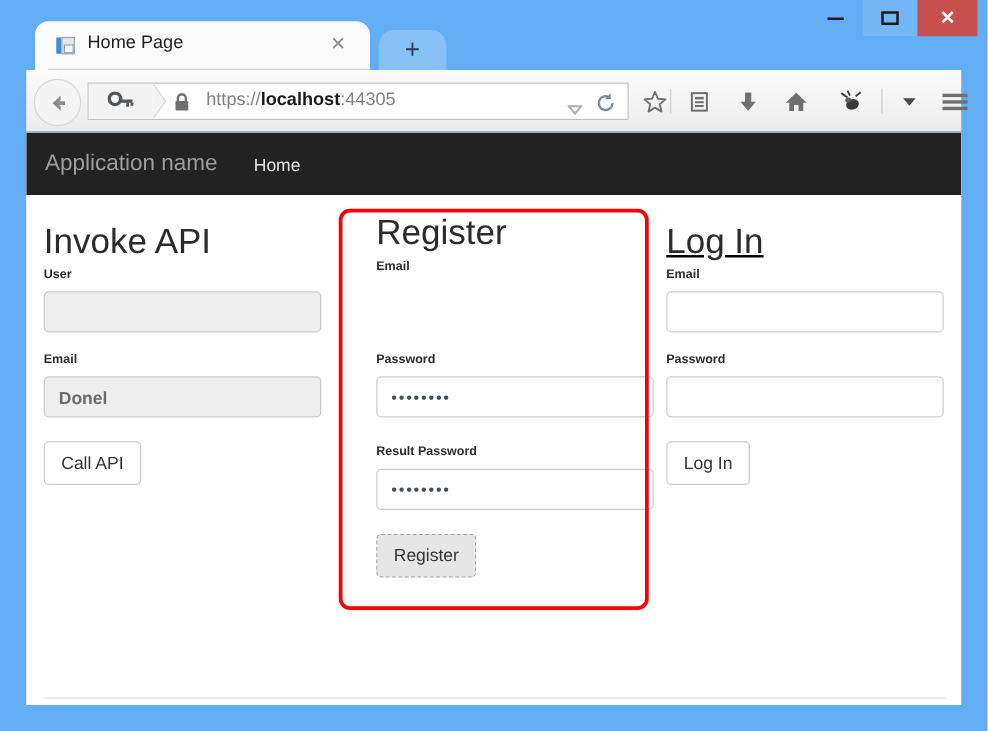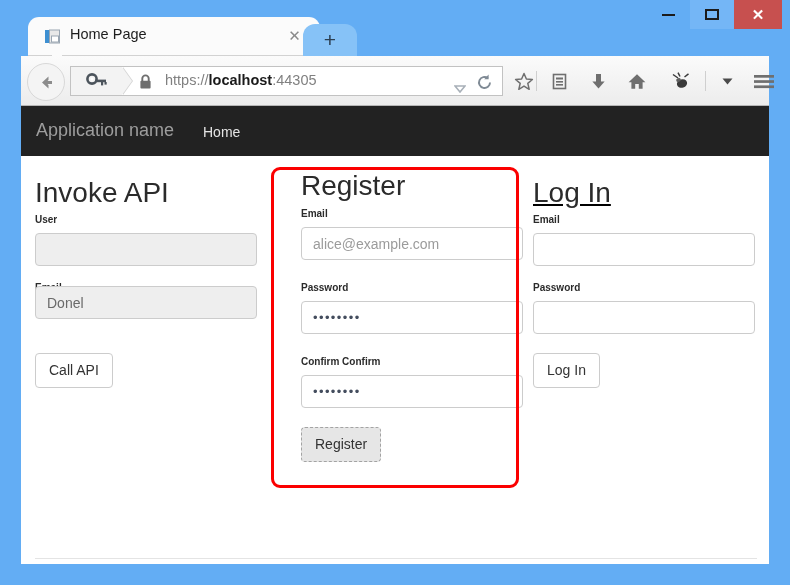--- a/index.html
+++ b/index.html
@@ -72,21 +72,20 @@
     width: 748px;
   }
   #tab-home {
     position: absolute;
     left: 7px; top: 0;
     width: 268px; height: 39px;
     background: #fbfbfb;
     border-top-left-radius: 11px;
     border-top-right-radius: 11px;
     box-shadow: 0 -1px 0 #d2d2d2 inset;
-    padding-left: 24px;
   }
   #tab-home::before, #tab-home::after {
     content: "";
     position: absolute;
     bottom: 0;
     width: 10px; height: 10px;
     background: #fbfbfb;
   }
   .tab-favicon {
     position: absolute;
@@ -315,21 +314,21 @@
   }
   .btn.btn-default-gray {
     background: #e6e6e6;
     border: 1px dashed #a3a3a3;
   }
 
   
   #label-user    { position: absolute; left: 0;  top: 58px; }
   #input-user    { position: absolute; left: 0;  top: 77px; }
   #label-result  { position: absolute; left: 0;  top: 126px; }
-  #input-result  { position: absolute; left: 0;  top: 130px; }
+  #input-result  { position: absolute; left: 0;  top: 145px; font-weight: bold; }
   #btn-callapi   { position: absolute; left: 0;  top: 197px; }
 
   
   #redbox {
     position: absolute;
     left: 250px; top: 11px;
     width: 248px; height: 321px;
     border: 3px solid #fb0000;
     border-radius: 9px;
     box-sizing: border-box;
@@ -507,26 +506,25 @@
         <div class="field-label" id="label-result">Email</div>
         <input class="text-input readonly-gray" id="input-result" type="text" value="Donel" style="">
 
         <button class="btn" id="btn-callapi">Call API</button>
       </div>
 
       <div class="col" id="col-register">
         <h2 class="col-title">Register</h2>
 
         <div class="field-label" id="reg-label-email">Email</div>
-        <input class="text-input" id="reg-input-email" type="text" placeholder="alice@example.com" style="">
 
         <div class="field-label" id="reg-label-pw">Password</div>
         <input class="text-input pw-dots" id="reg-input-pw" type="text" value="••••••••" style="">
 
-        <div class="field-label" id="reg-label-confirm">Confirm Confirm</div>
+        <div class="field-label" id="reg-label-confirm">Result Password</div>
         <input class="text-input pw-dots" id="reg-input-confirm" type="text" value="••••••••" style="">
 
         <button class="btn btn-default-gray" id="btn-register">Register</button>
       </div>
 
       <div class="col" id="col-login">
         <h2 class="col-title">Log In</h2>
 
         <div class="field-label" id="log-label-email">Email</div>
         <input class="text-input" id="log-input-email" type="text" value="" style="">

